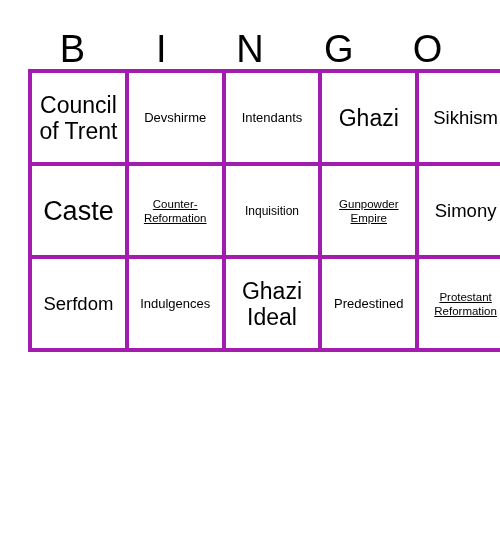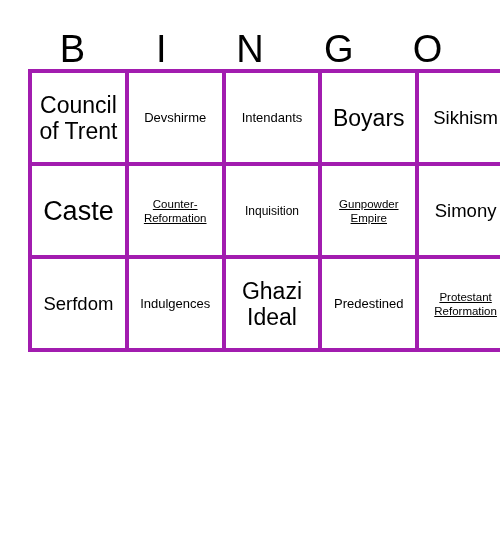--- a/index.html
+++ b/index.html
@@ -78,21 +78,21 @@
     <div class="header-letter">G</div>
     <div class="header-letter">O</div>
   </div>
 
   <table class="bingo-grid">
     <tbody>
       <tr>
         <td class="fs-xl">Council of Trent</td>
         <td class="fs-sm">Devshirme</td>
         <td class="fs-sm">Intendants</td>
-        <td class="fs-xl">Boyars</td>
+        <td class="fs-xl">Ghazi</td>
         <td class="fs-lg">Sikhism</td>
       </tr>
       <tr>
         <td class="fs-xxl">Caste</td>
         <td class="fs-xs">Counter-Reformation</td>
         <td class="fs-md">Inquisition</td>
         <td class="fs-xs">Gunpowder Empire</td>
         <td class="fs-lg">Simony</td>
       </tr>
       <tr>

